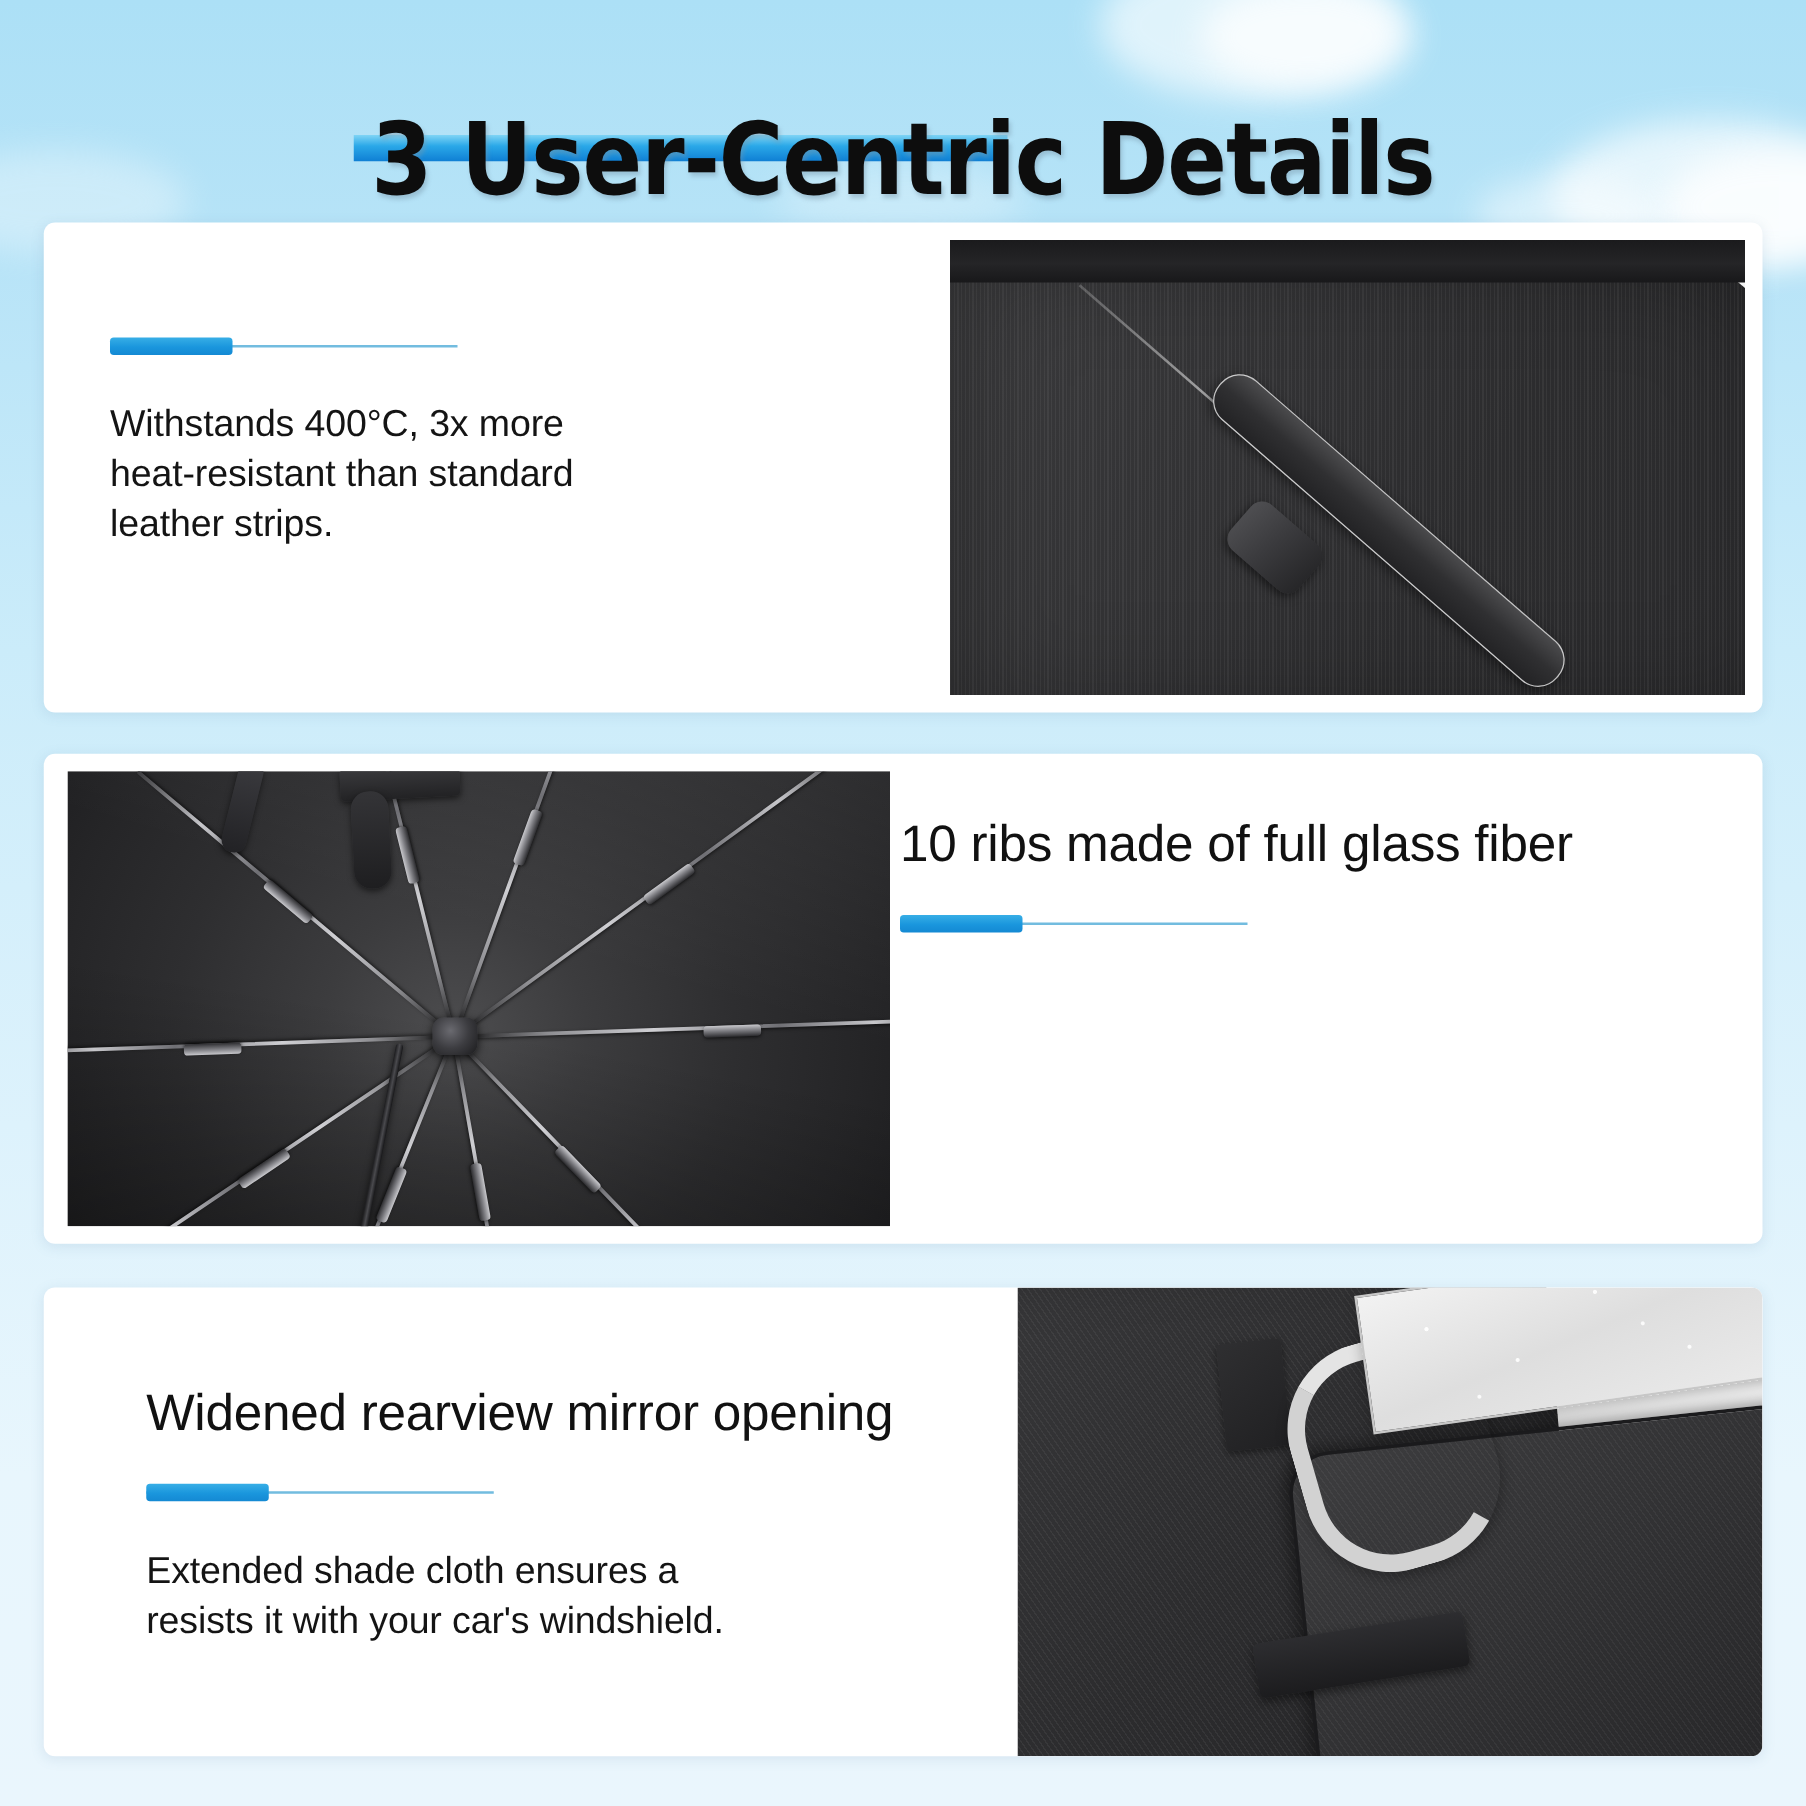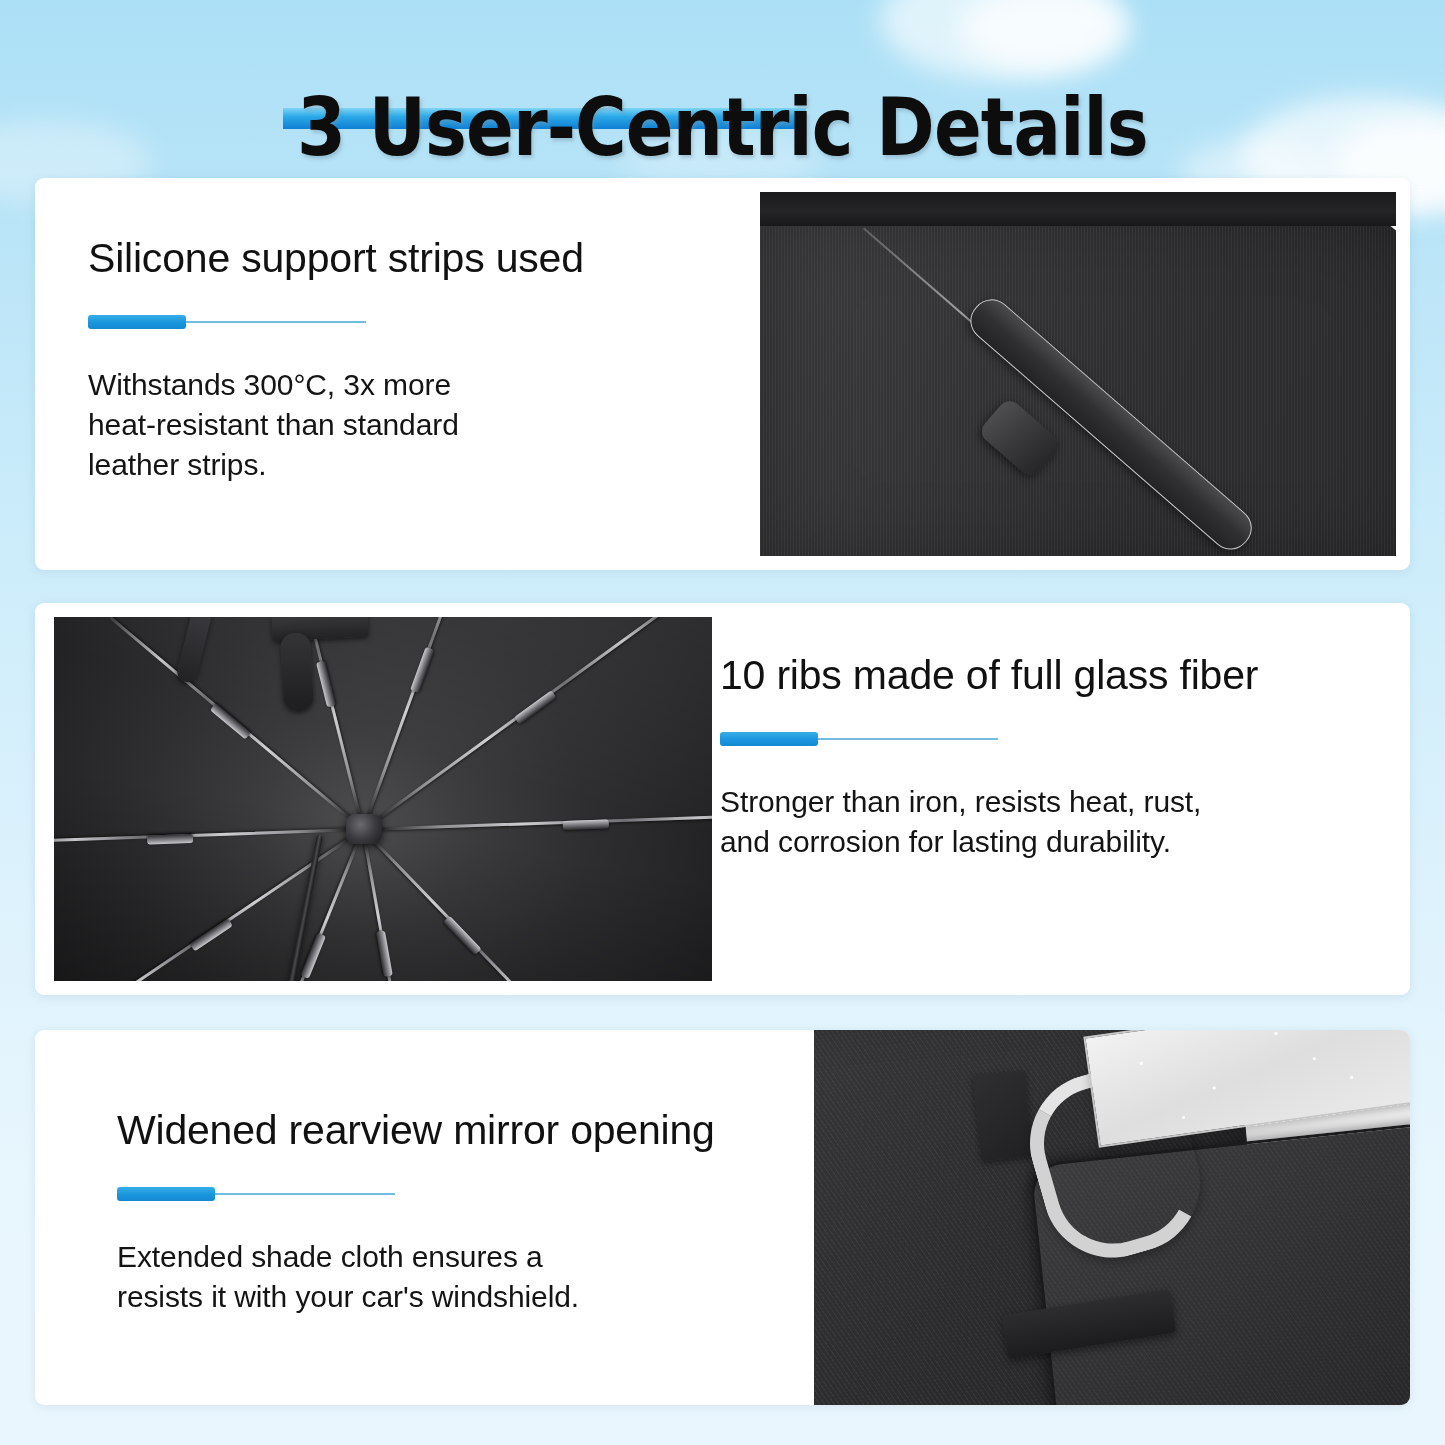--- a/index.html
+++ b/index.html
@@ -375,26 +375,25 @@
 
   <div id="title-underline"></div>
   <div id="title-wrap">
     <h1 id="page-title">3 User-Centric Details</h1>
   </div>
 
   <div class="card" id="card-1">
     <div class="card-inner">
 
       <div class="text-pane">
-        <h2 class="card-heading">Silicone support strips used</h2>
         <div class="divider">
           <div class="thin"></div>
           <div class="thick"></div>
         </div>
-        <p class="card-body">Withstands 300°C, 3x more
+        <p class="card-body">Withstands 400°C, 3x more
 heat-resistant than standard
 leather strips.</p>
       </div>
 
       <div class="photo-pane">
         <div class="photo">
           <div class="p1-bg"></div>
           <div class="p1-panel"></div>
           <div class="p1-rim"></div>
 
@@ -409,22 +408,20 @@
 
   <div class="card" id="card-2">
     <div class="card-inner reverse">
 
       <div class="text-pane">
         <h2 class="card-heading">10 ribs made of full glass fiber</h2>
         <div class="divider">
           <div class="thin"></div>
           <div class="thick"></div>
         </div>
-        <p class="card-body">Stronger than iron, resists heat, rust,
-and corrosion for lasting durability.</p>
       </div>
 
       <div class="photo-pane">
         <div class="photo">
           <div class="p2-bg"></div>
           <div class="p2-canopy-shade"></div>
 
           <div class="rib" style="width:420px;transform:rotate(-2deg);"></div>
           <div class="rib" style="width:400px;transform:rotate(-36deg);"></div>
           <div class="rib" style="width:330px;transform:rotate(-70deg);"></div>

